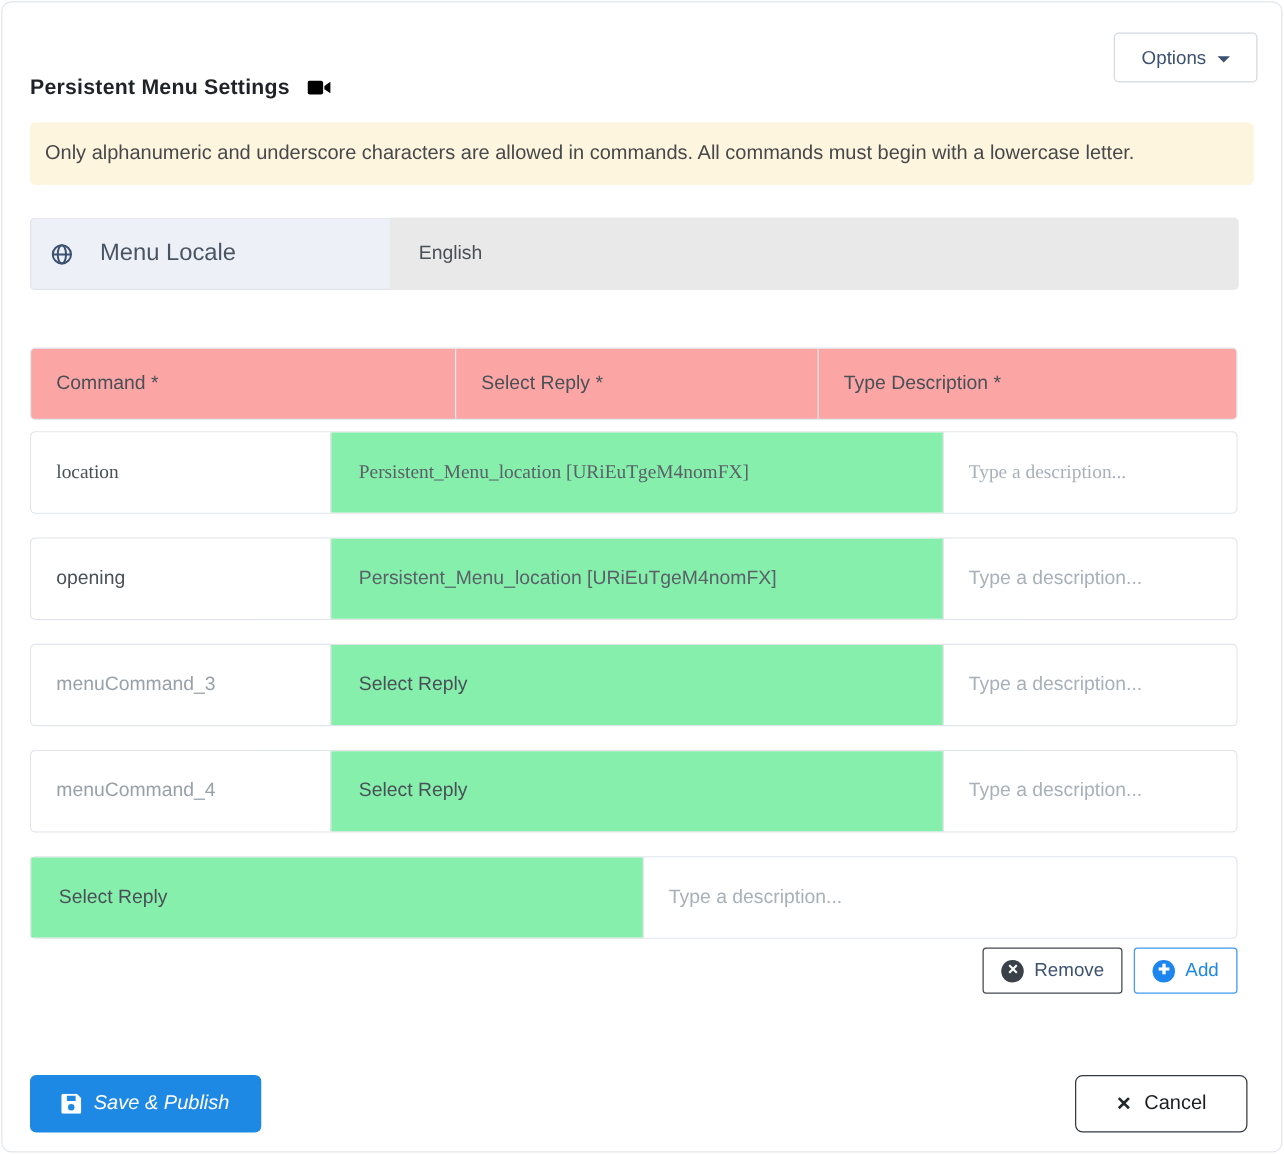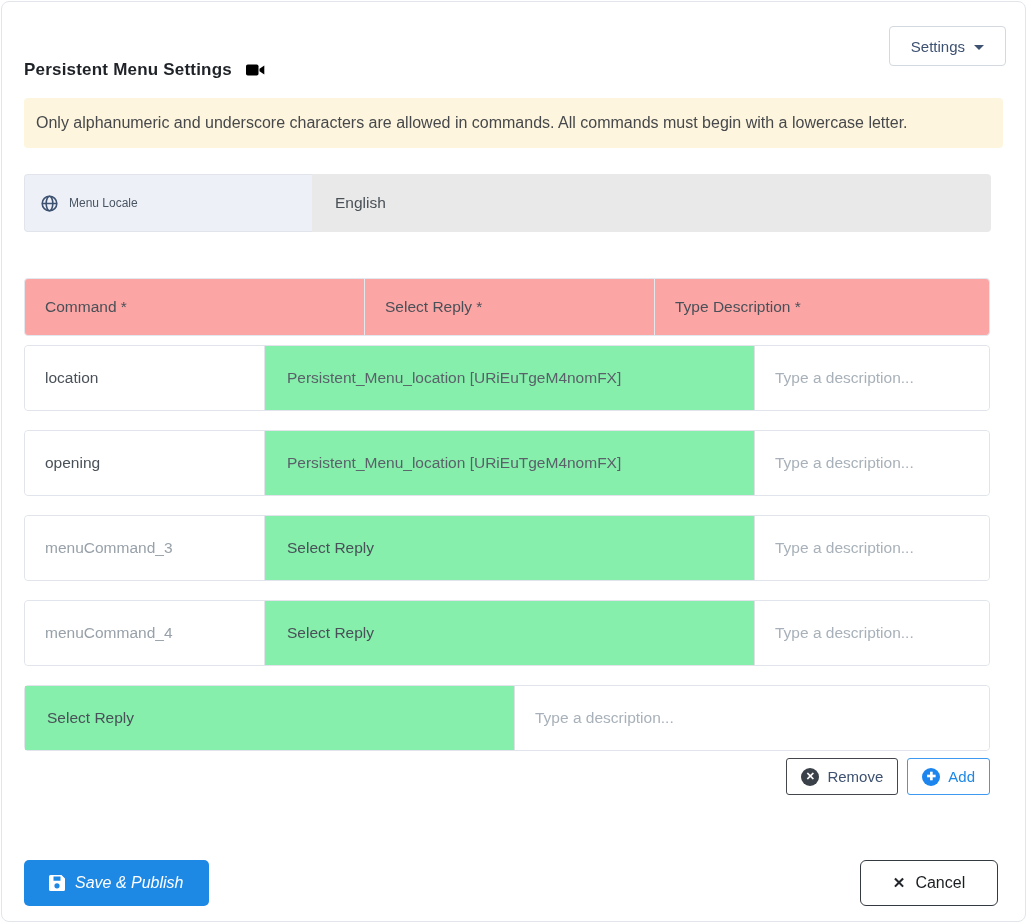--- a/index.html
+++ b/index.html
@@ -17,37 +17,37 @@
                  font-size:15px; color:#3d5170; cursor:pointer; font-family:inherit; }
   .caret { width:0; height:0; border-left:5px solid transparent; border-right:5px solid transparent; border-top:5px solid #3d5170; margin-top:2px; }
 
   
   .banner { margin:32px 22px 0 22px; height:50px; display:flex; align-items:center;
             background:#fdf5dd; border-radius:4px; padding:0 12px; font-size:16px; color:#46484b; }
 
   
   .locale { display:flex; margin:26px 0 0 22px; width:967px; height:58px; }
   .locale-label { width:288px; background:#edf1f7; border:1px solid #e1e5eb; border-right:none;
-                  border-radius:4px 0 0 4px; display:flex; align-items:center; gap:11px; padding-left:16px;
-                  font-size:12px; color:#4a5563; }
+                  border-radius:4px 0 0 4px; display:flex; align-items:center; gap:22px; padding-left:16px;
+                  font-size:19px; color:#4a5563; }
   .locale-value { flex:1; background:#e9e9e9; border-radius:0 4px 4px 0; display:flex; align-items:center;
                   padding-left:23px; font-size:15.5px; color:#495057; }
 
   
   .thead { display:flex; margin:46px 0 0 22px; width:966px; height:58px; background:#fca5a5;
            border:1px solid #e3e8ee; border-radius:4px; }
   .th { display:flex; align-items:center; padding-left:20px; font-size:15.5px; color:#495057; }
   .th-command { width:340px; border-right:1px solid #e3e8ee; }
   .th-reply   { width:290px; border-right:1px solid #e3e8ee; }
   .th-desc    { flex:1; }
 
   
   .row { display:flex; margin:19px 0 0 22px; width:966px; height:66px;
          border:1px solid #e1e5eb; border-radius:4px; background:#fff; }
-  .row.first { margin-top:9px; }
+  .row.first { margin-top:9px;font-family:Liberation Serif, serif; }
   .cmd-input { width:240px; height:100%; border:none; border-right:1px solid #e1e5eb;
                border-radius:4px 0 0 4px; padding-left:20px; font-size:15.5px; color:#495057;
                font-family:inherit; outline:none; background:#fff; }
   .cmd-input::placeholder { color:#98a1a9; opacity:1; }
   .reply-cell { width:490px; background:#86efac; border-right:1px solid #dde1e5; display:flex;
                 align-items:center; padding-left:22px; font-size:15.5px; color:#495057; cursor:pointer; }
   .reply-cell.selected { color:#5a6169; }
   .desc-input { flex:1; height:100%; border:none; border-radius:0 4px 4px 0; padding-left:20px;
                 font-size:15.5px; color:#495057; font-family:inherit; outline:none; background:#fff; }
   .desc-input::placeholder { color:#a8b1b9; opacity:1; }
@@ -81,21 +81,21 @@
     <div class="title-wrap">
       <span class="page-title">Persistent Menu Settings</span>
       <span class="cam-icon">
         <svg width="19" height="16" viewBox="0 0 19 16">
             <rect x="0" y="2.5" width="12.5" height="11" rx="1.8" fill="#000"></rect>
             <polygon points="13.5,6.7 18.3,3.4 18.3,12.6 13.5,9.3" fill="#000"></polygon>
           </svg>
       </span>
     </div>
     <button class="btn-options">
-      <span>Settings</span>
+      <span>Options</span>
       <span class="caret"></span>
     </button>
   </div>
 
   <div class="banner">
     <span>Only alphanumeric and underscore characters are allowed in commands. All commands must begin with a lowercase letter.</span>
   </div>
 
   <div class="locale">
     <div class="locale-label">

